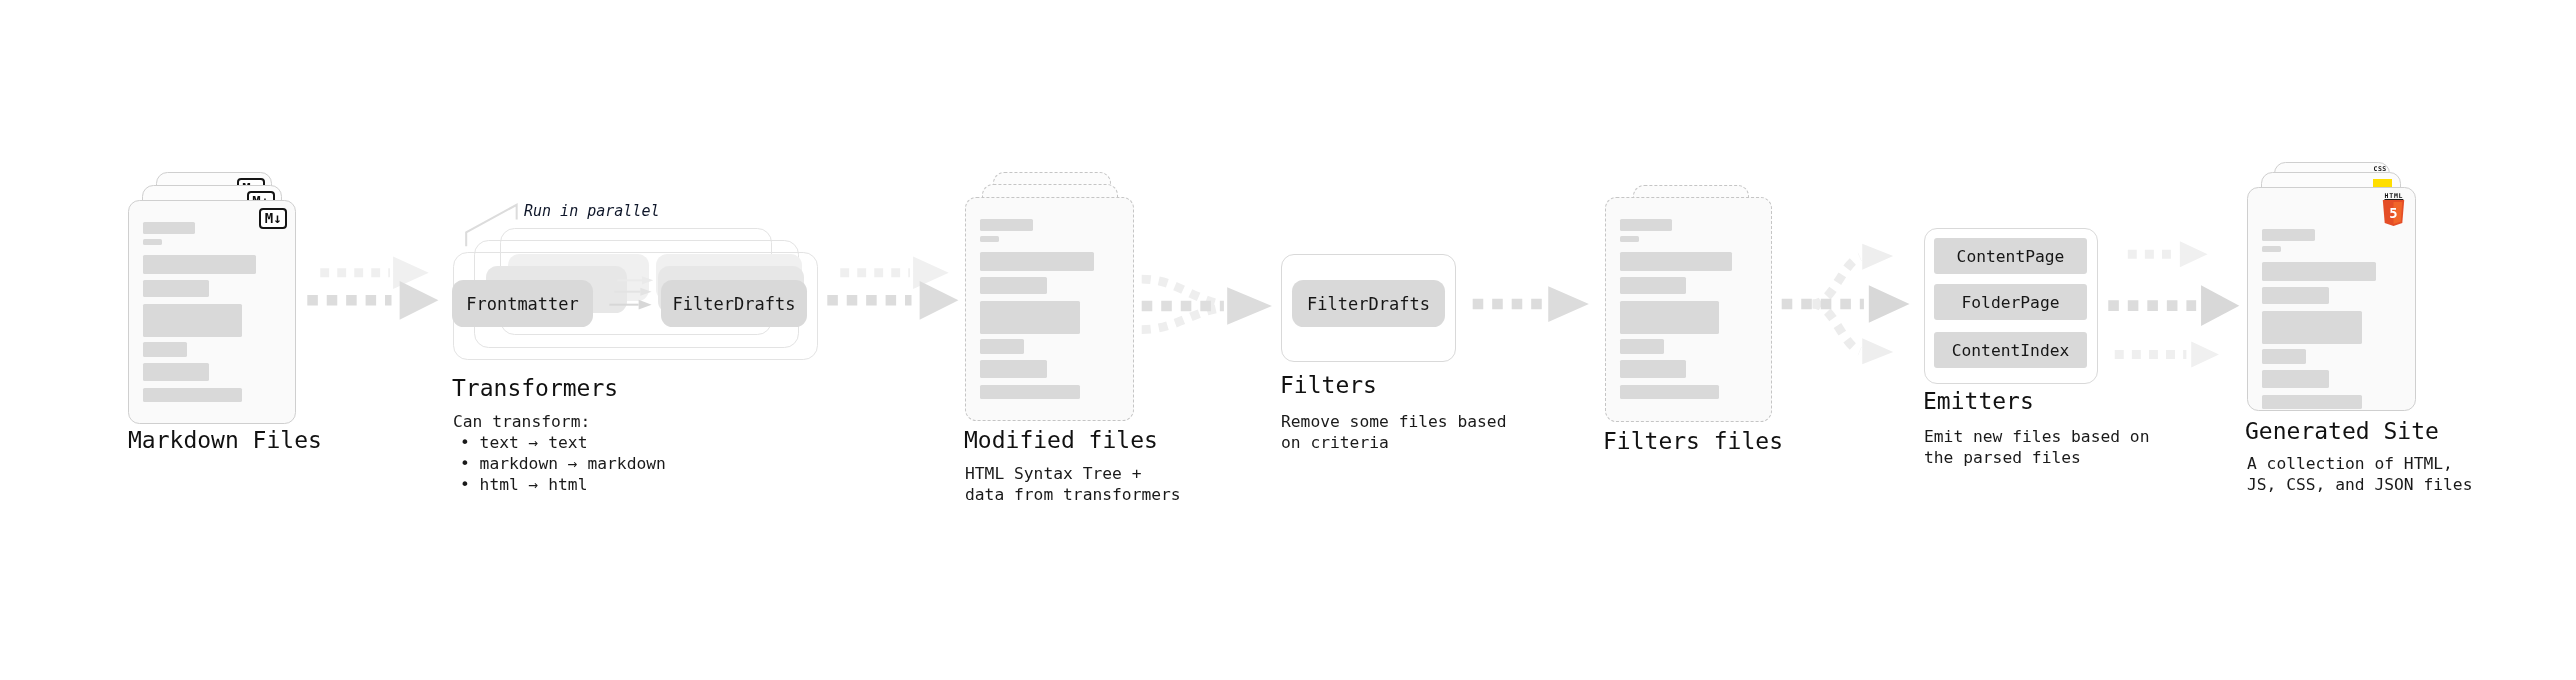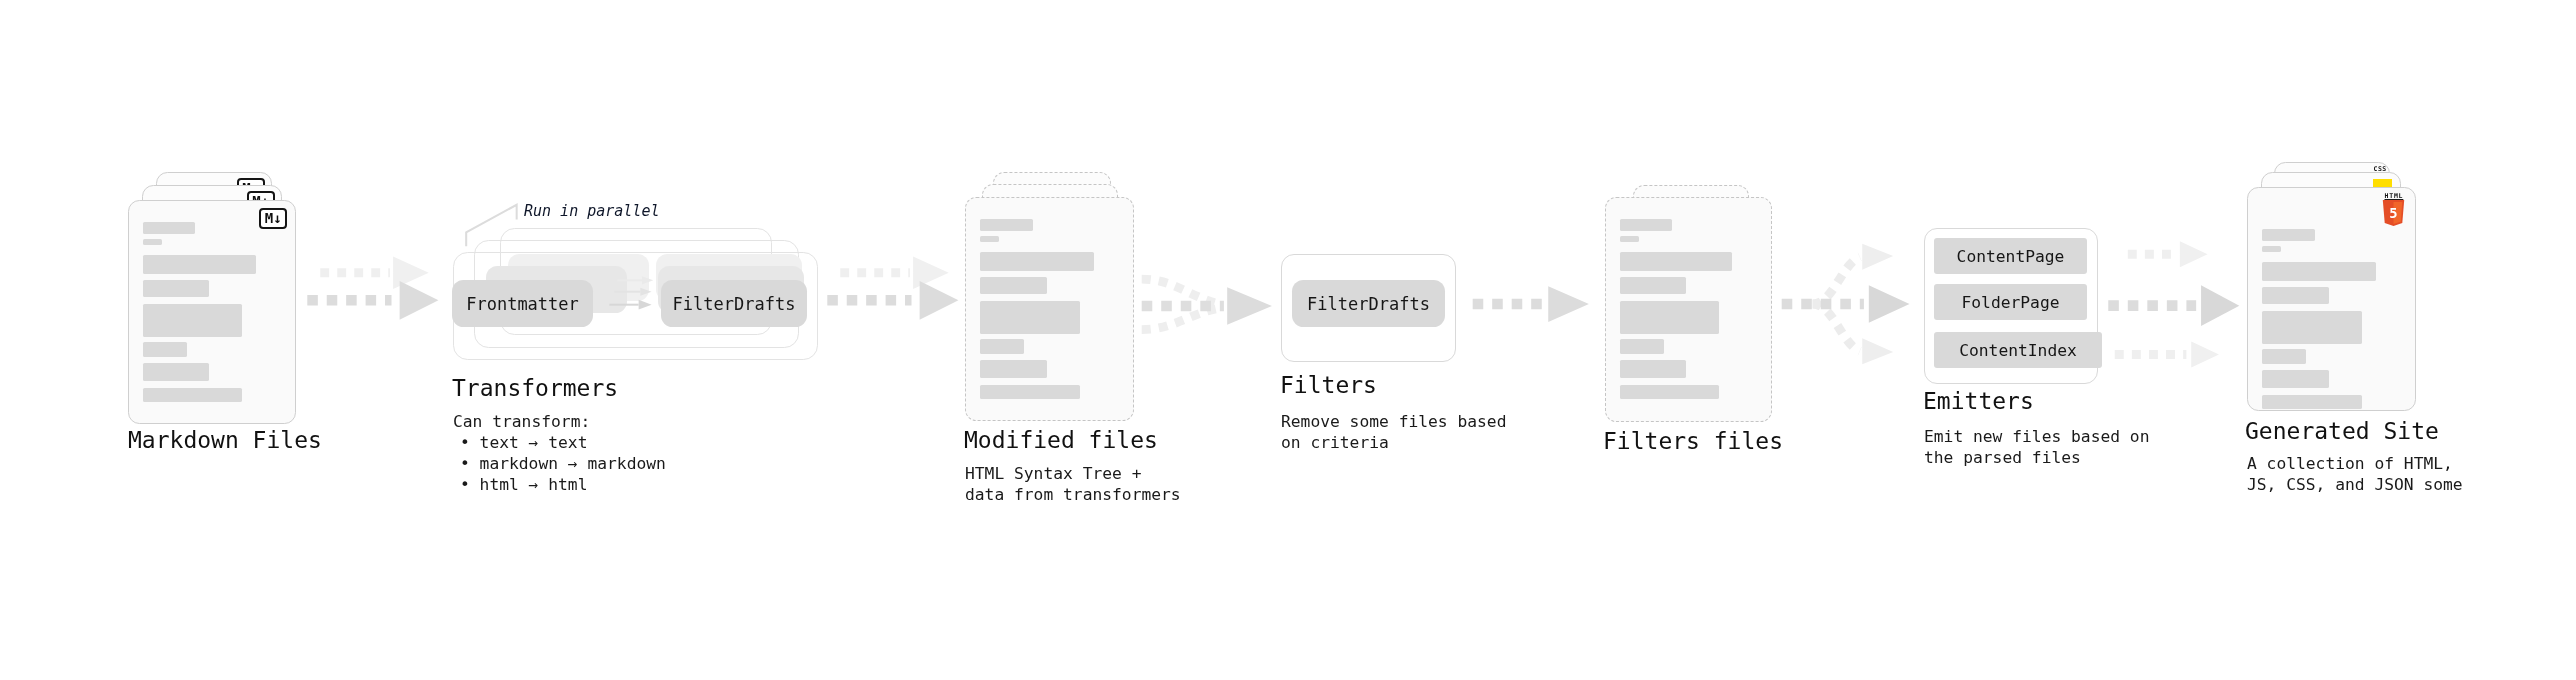--- a/index.html
+++ b/index.html
@@ -193,21 +193,21 @@
     <path d="M45,86 C70,86 80,134 103,144" fill="none" stroke="#ececec" stroke-width="11" stroke-dasharray="11 10"></path>
     <polygon points="106,128 144,145 106,160" fill="#eeeeee"></polygon>
     <line x1="7" y1="86" x2="108" y2="86" stroke="#dcdcdc" stroke-width="13" stroke-dasharray="13 11"></line>
     <polygon points="114,63 164,86 114,109" fill="#d8d8d8"></polygon>
   </svg>
 
   <div>
     <div class="outline-box" style="left:1924px; top:228px; width:172px; height:154px;"></div>
     <div class="pill small" style="left:1934px; top:238px; width:153px; height:36px;">ContentPage</div>
     <div class="pill small" style="left:1934px; top:284px; width:153px; height:36px;">FolderPage</div>
-    <div class="pill small" style="left:1934px; top:332px; width:168px; height:36px;">ContentIndex</div>
+    <div class="pill small" style="left:1934px; top:332px; width:153px; height:36px;">ContentIndex</div>
     <div class="title" style="left:1923px; top:388px;">Emitters</div>
     <div class="caption" style="left:1924px; top:426px;">Emit new files based on
 the parsed files</div>
   </div>
 
   <svg class="arrow-svg" style="left:2105px; top:234px;" width="140" height="140" viewBox="0 0 172 172">
     <g>
       <line x1="28" y1="25" x2="85" y2="25" stroke="#efefef" stroke-width="11" stroke-dasharray="11 10"></line>
       <polygon points="92,9 126,25 92,41" fill="#f0f0f0"></polygon>
     </g>
@@ -246,17 +246,17 @@
           <div class="bar" style="width: 82%; height: 19.5px; margin-top: 9.8px;"></div>
           <div class="bar" style="width: 48%; height: 17px; margin-top: 5.7px;"></div>
           <div class="bar" style="width: 72%; height: 33px; margin-top: 7.3px;"></div>
           <div class="bar" style="width: 32%; height: 15.4px; margin-top: 4.9px;"></div>
           <div class="bar" style="width: 48%; height: 18px; margin-top: 5.7px;"></div>
           <div class="bar" style="width: 72%; height: 14.6px; margin-top: 6.5px;"></div>
         </div>
     </div>
     <div class="title" style="left:2245px; top:418px;">Generated Site</div>
     <div class="caption" style="left:2247px; top:453px;">A collection of HTML,
-JS, CSS, and JSON some</div>
+JS, CSS, and JSON files</div>
   </div>
 
 </div>
 
 
 </body></html>

